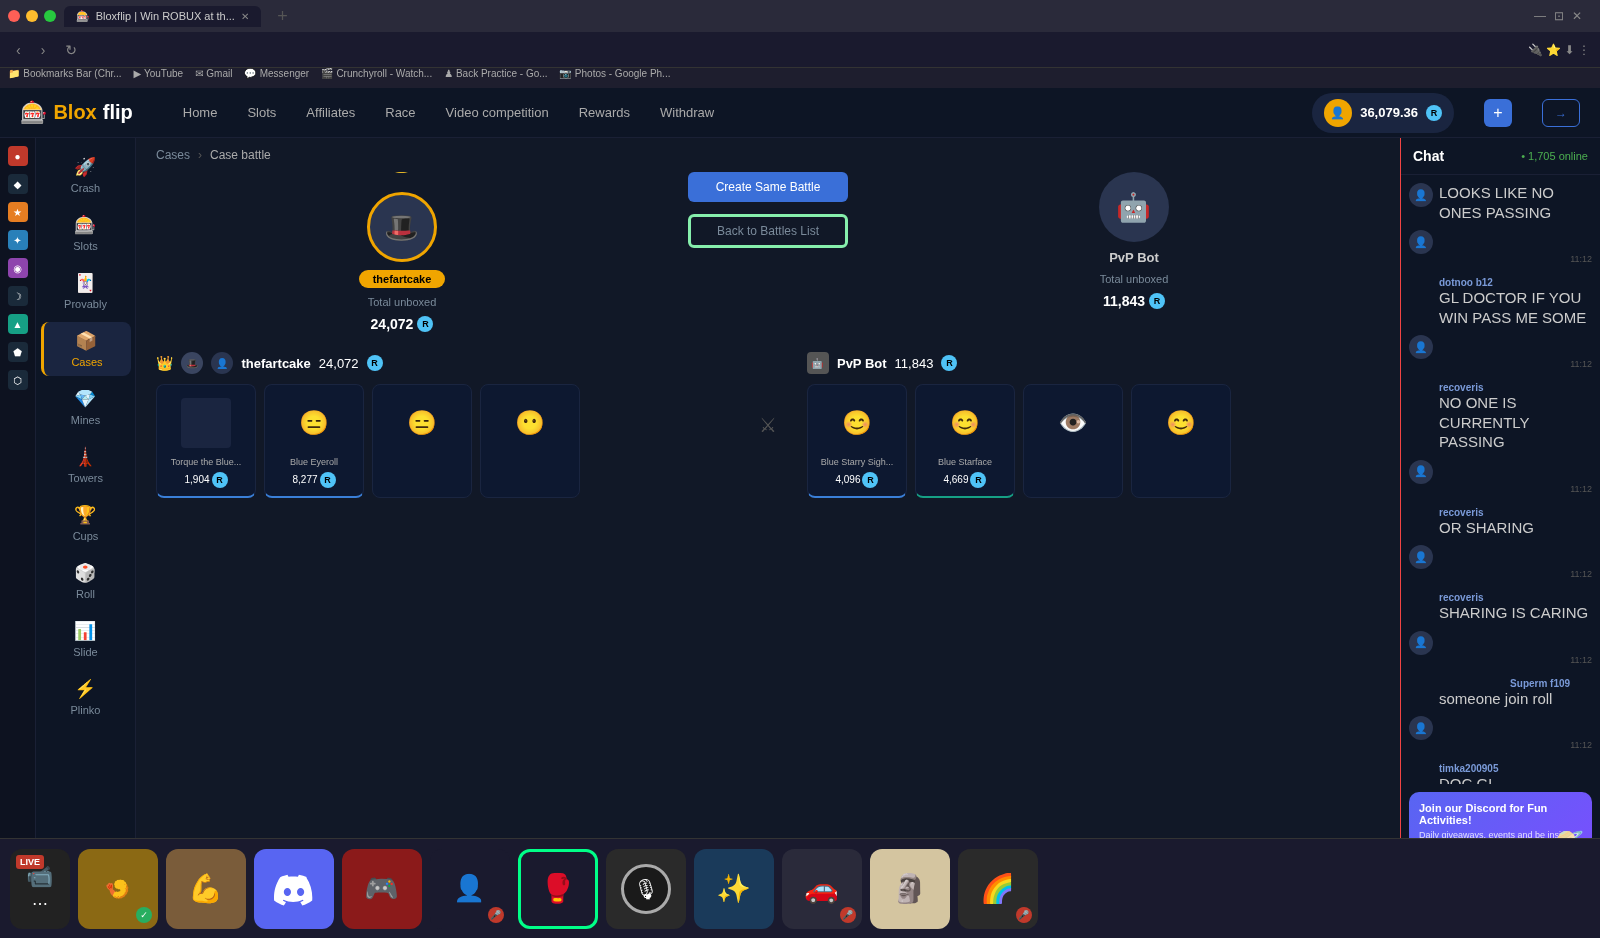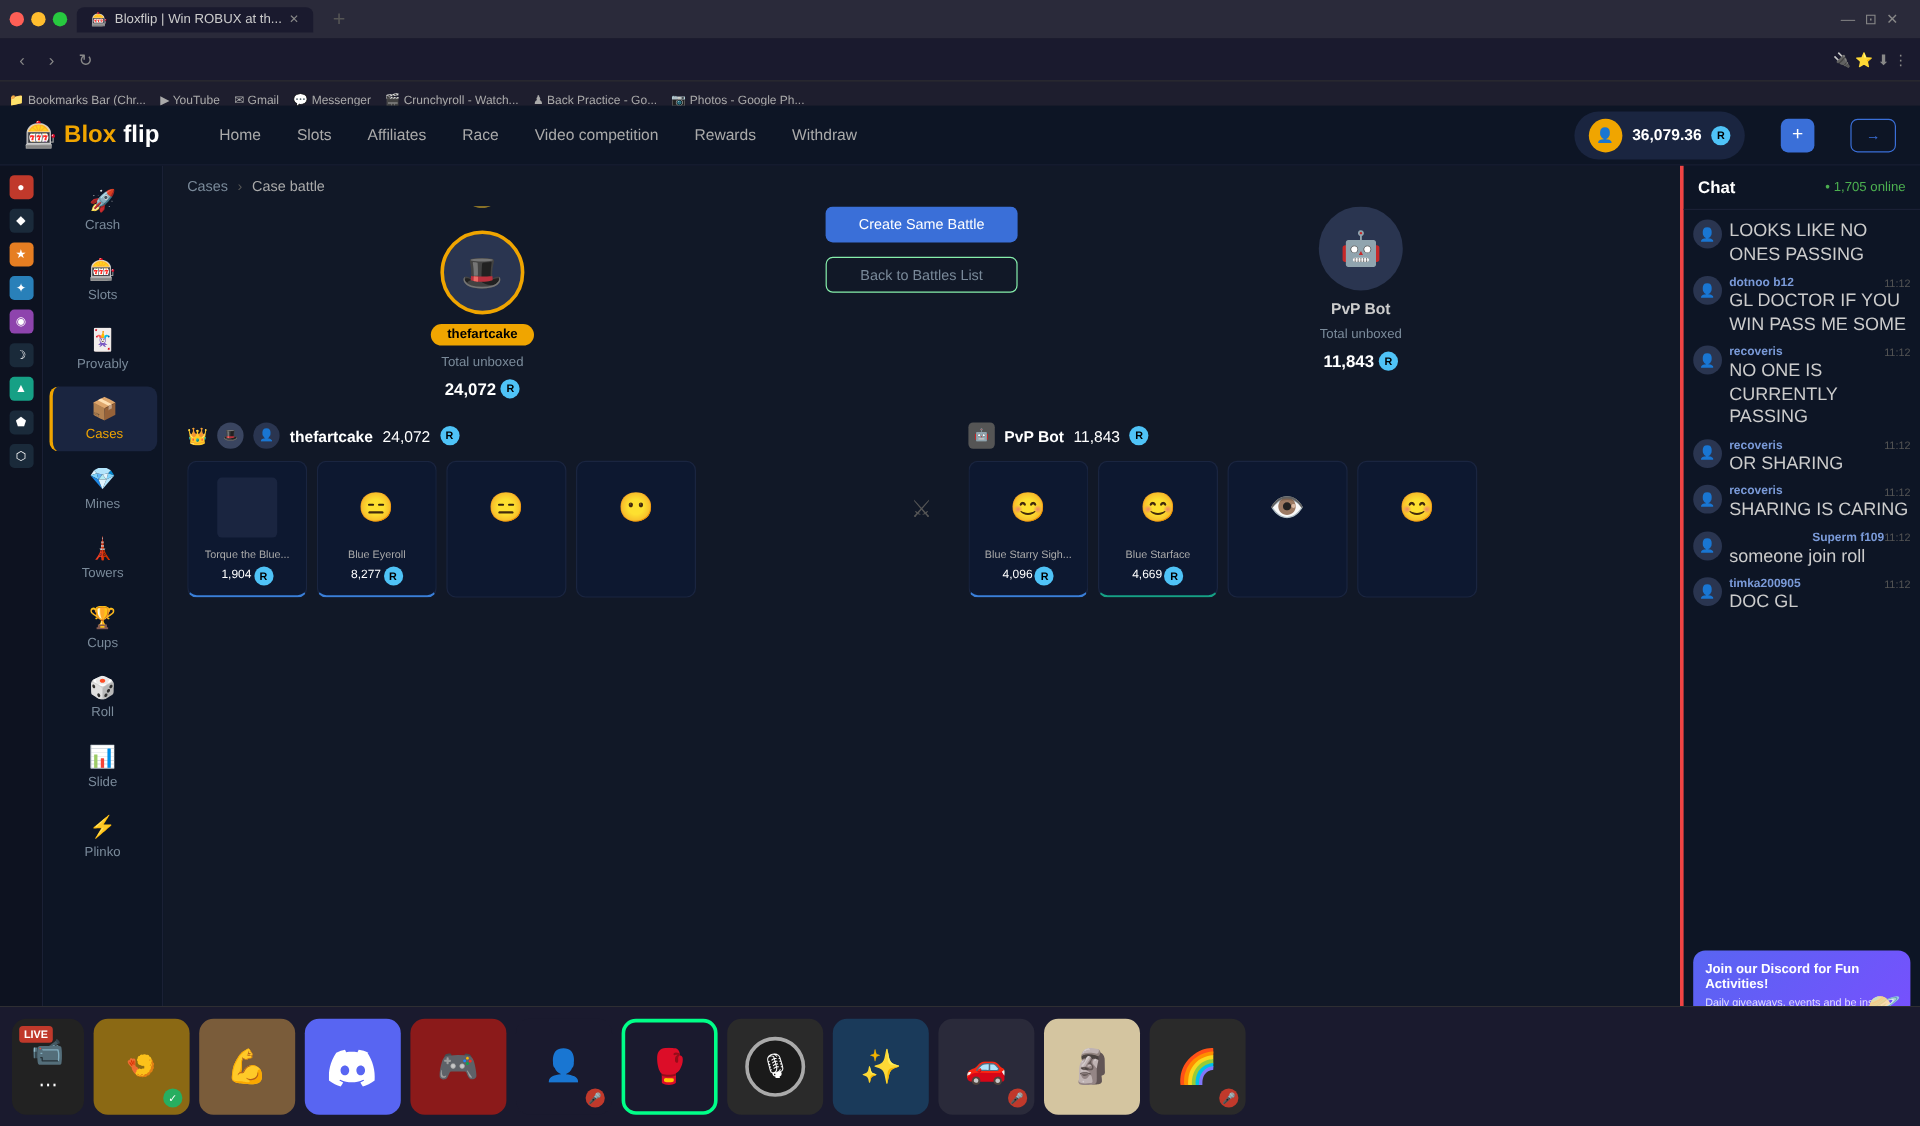--- a/index.html
+++ b/index.html
@@ -72,21 +72,21 @@
       padding: 4px 12px;
       color: #aaa;
       font-size: 11px;
       flex: 1;
       max-width: 500px;
     }
     .bookmarks-bar {
       height: 22px;
       background: #1e1e2e;
       display: flex;
-      align-items: flex-end;
+      align-items: flex-start;
       padding: 0 8px;
       gap: 12px;
       font-size: 10px;
       color: #aaa;
     }
     .bookmark-item { cursor: pointer; white-space: nowrap; }
 
     
     .left-icon-bar {
       width: 36px;
@@ -284,21 +284,21 @@
       padding: 8px 20px;
       border-radius: 6px;
       font-size: 12px;
       cursor: pointer;
       white-space: nowrap;
       width: 160px;
       text-align: center;
     }
     .btn-back {
       background: transparent;
-      border: 1px solid #86efac;
+      border: 3px solid #86efac;
       color: #7a8a9a;
       padding: 7px 20px;
       border-radius: 6px;
       font-size: 12px;
       cursor: pointer;
       white-space: nowrap;
       width: 160px;
       text-align: center;
     }
 
@@ -340,21 +340,21 @@
       color: #fff;
       display: flex;
       align-items: center;
       gap: 2px;
     }
 
     
     .chat-panel {
       width: 200px;
       background: #0d1525;
-      border-left: 3px solid #ef4444;
+      border-left: 1px solid #ef4444;
       display: flex;
       flex-direction: column;
     }
     .chat-header {
       display: flex;
       align-items: center;
       justify-content: space-between;
       padding: 10px 12px;
       border-bottom: 1px solid #1a2035;
     }
@@ -375,21 +375,21 @@
     }
     .chat-avatar {
       width: 24px; height: 24px;
       border-radius: 50%;
       background: #2a3550;
       flex-shrink: 0;
       display: flex; align-items: center; justify-content: center;
       font-size: 11px;
     }
     .chat-msg-content { flex: 1; }
-    .chat-username { font-size: 10px; color: #7a9ad8; font-weight: bold; }
+    .chat-username { font-size: 10px; color: #7a9ad8; font-weight: bold; margin-top: 47px; }
     .chat-text { font-size: 15px; color: #ccc; line-height: 1.3; }
     .chat-time { font-size: 9px; color: #555; }
 
     
     .discord-promo {
       margin: 8px;
       background: linear-gradient(135deg, #5865f2 0%, #7c4dff 100%);
       border-radius: 10px;
       padding: 10px;
       position: relative;

